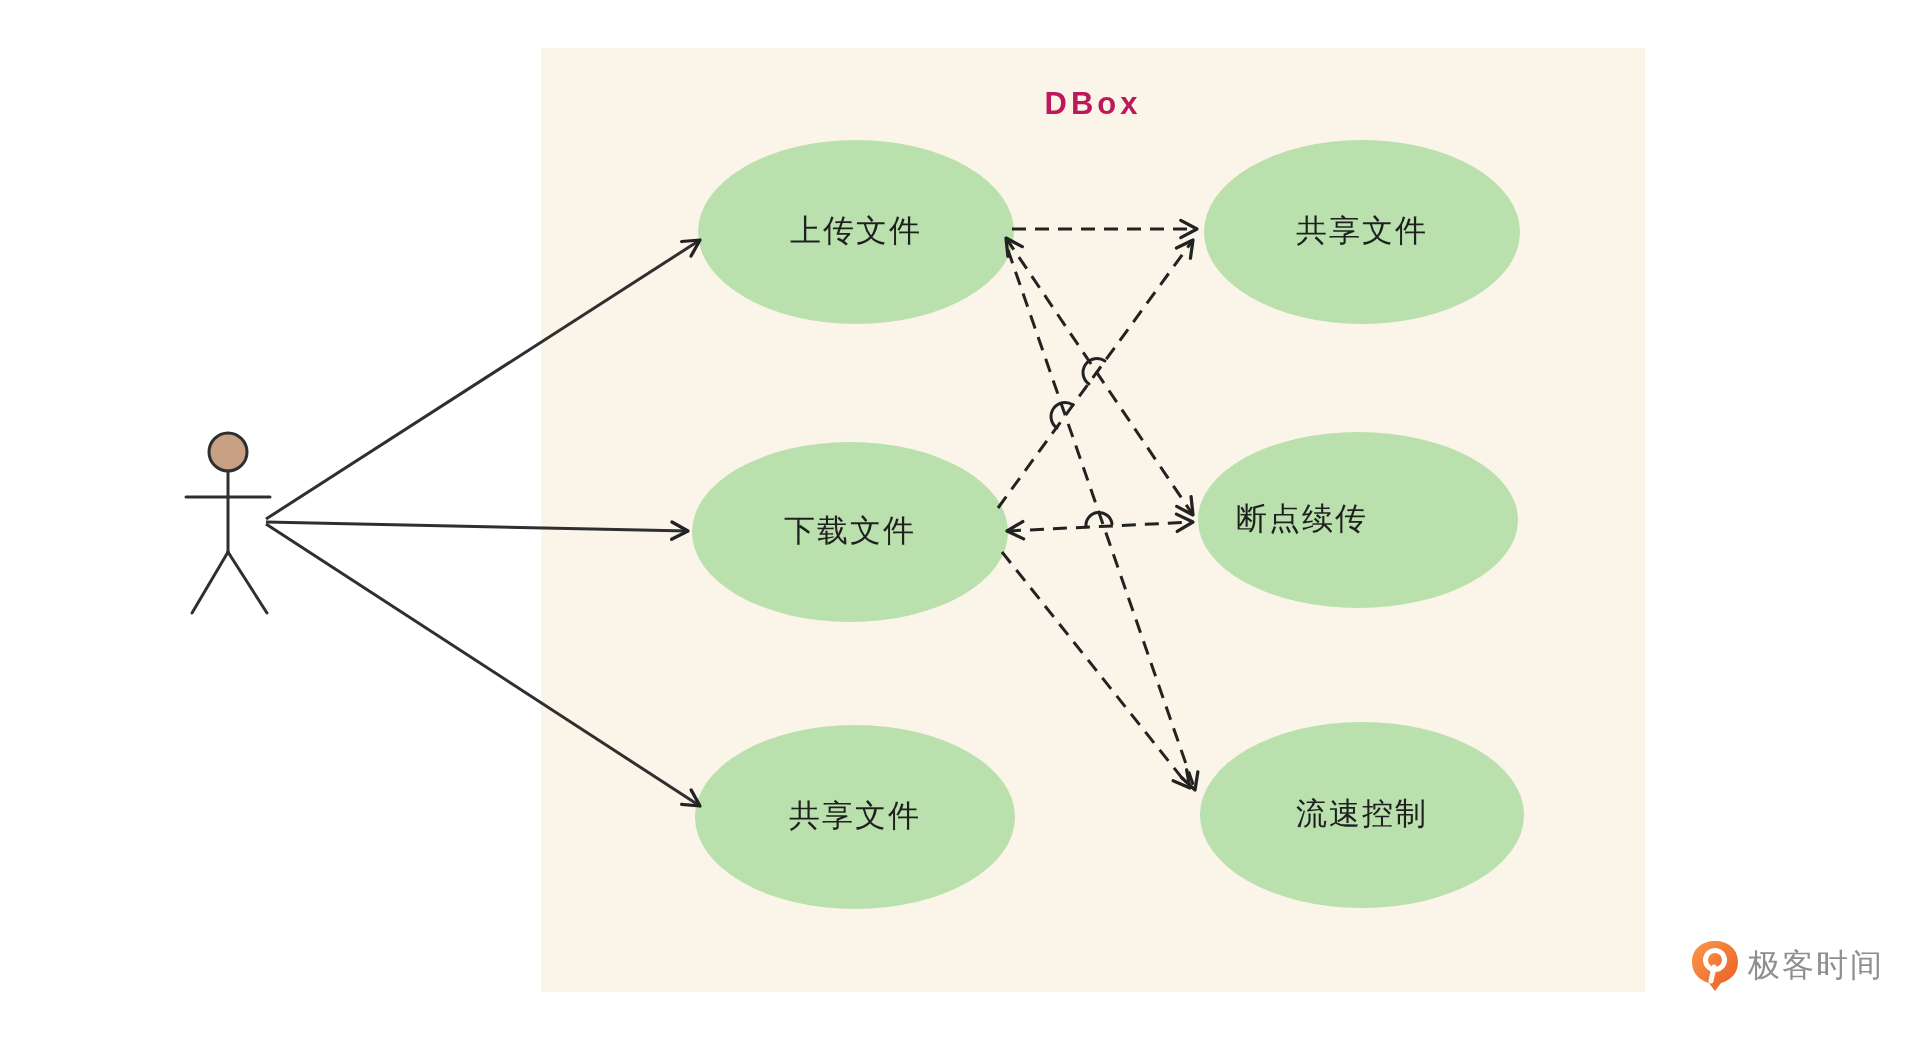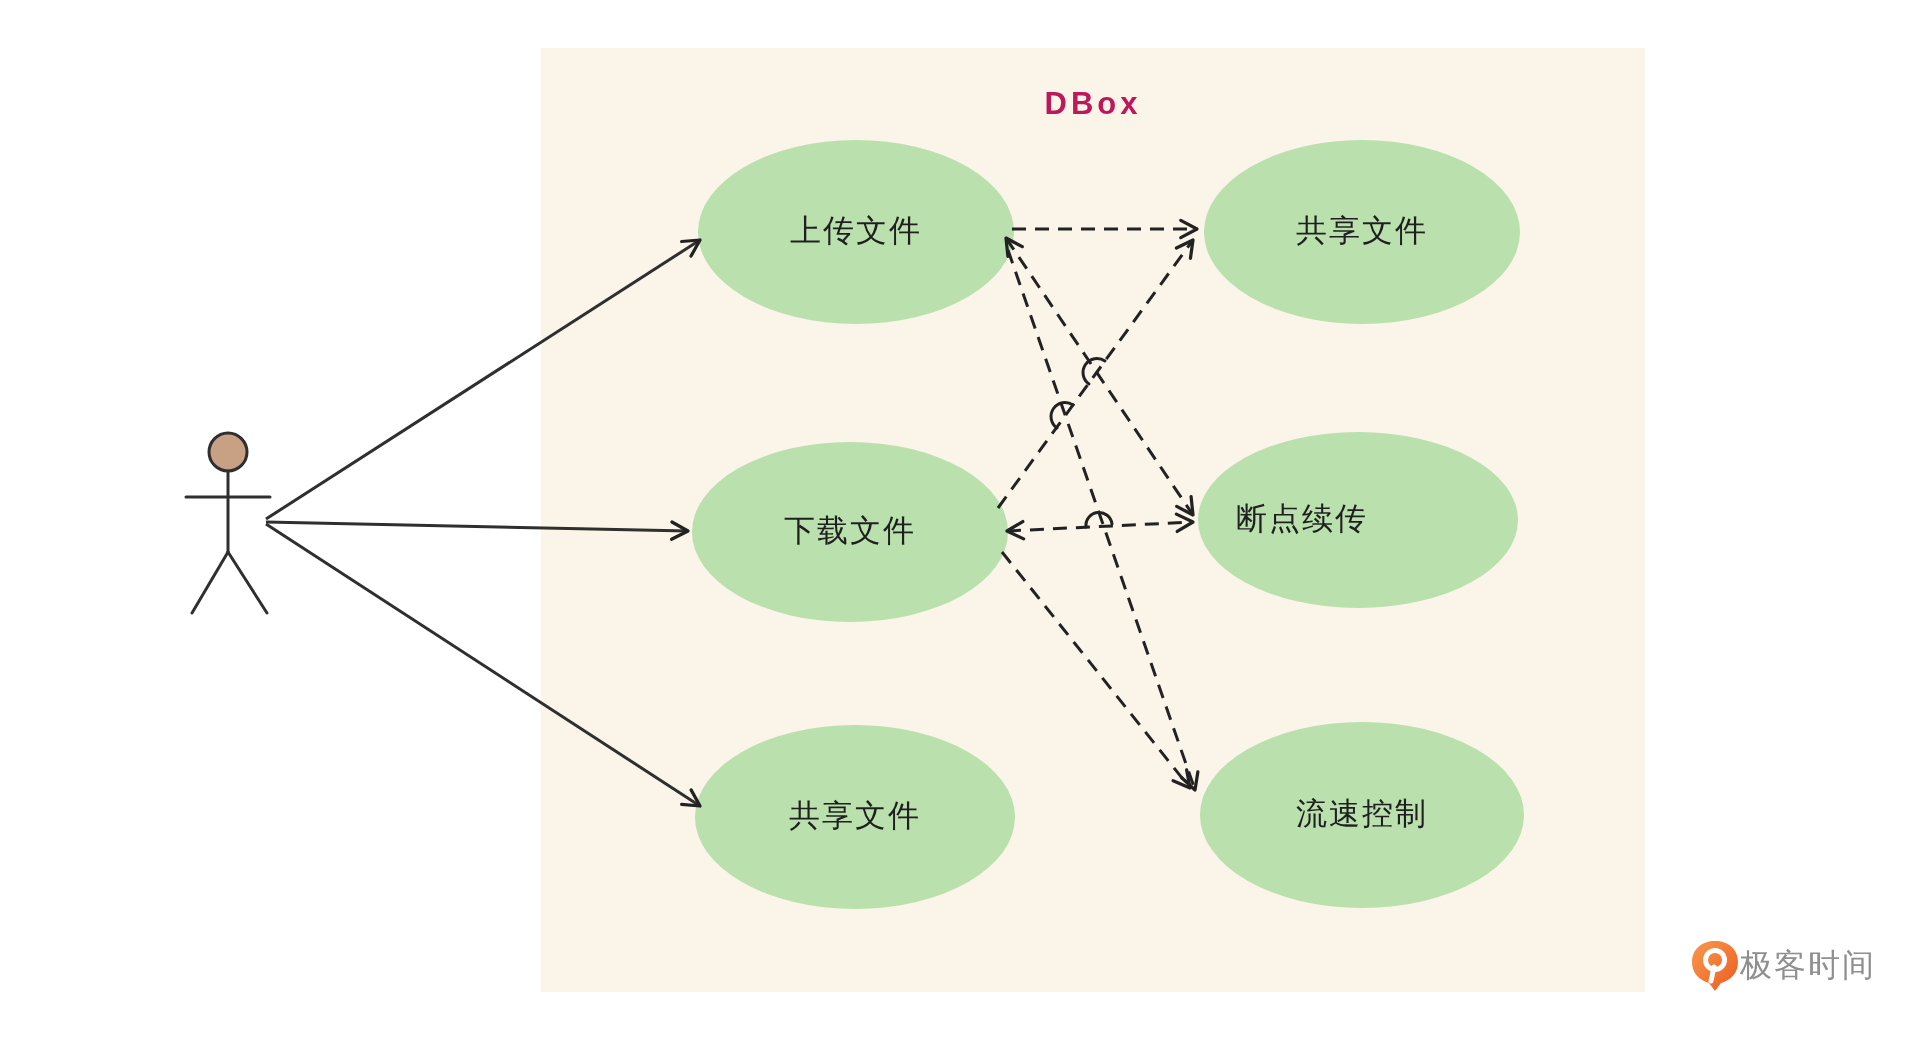--- a/index.html
+++ b/index.html
@@ -16,21 +16,21 @@
     position:absolute;width:300px;text-align:center;
     font-size:31px;letter-spacing:2px;color:#1f1f1f;
   }
   .uc-a{left:706px;top:210px;}
   .uc-b{left:1212px;top:210px;}
   .uc-c{left:700px;top:510px;}
   .uc-d{left:1152px;top:498px;}
   .uc-e{left:705px;top:795px;}
   .uc-f{left:1212px;top:793px;}
   .watermark{
-    position:absolute;left:1690px;top:940px;display:flex;align-items:center;text-align:center;
+    position:absolute;left:1690px;top:940px;display:flex;align-items:center;gap:8px;text-align:center;
   }
   .watermark .logo-text{
     font-size:32px;letter-spacing:2px;color:#8f8f8f;font-weight:500;white-space:nowrap;
   }
 </style>
 </head>
 <body>
 
 <div class="stage">
 

